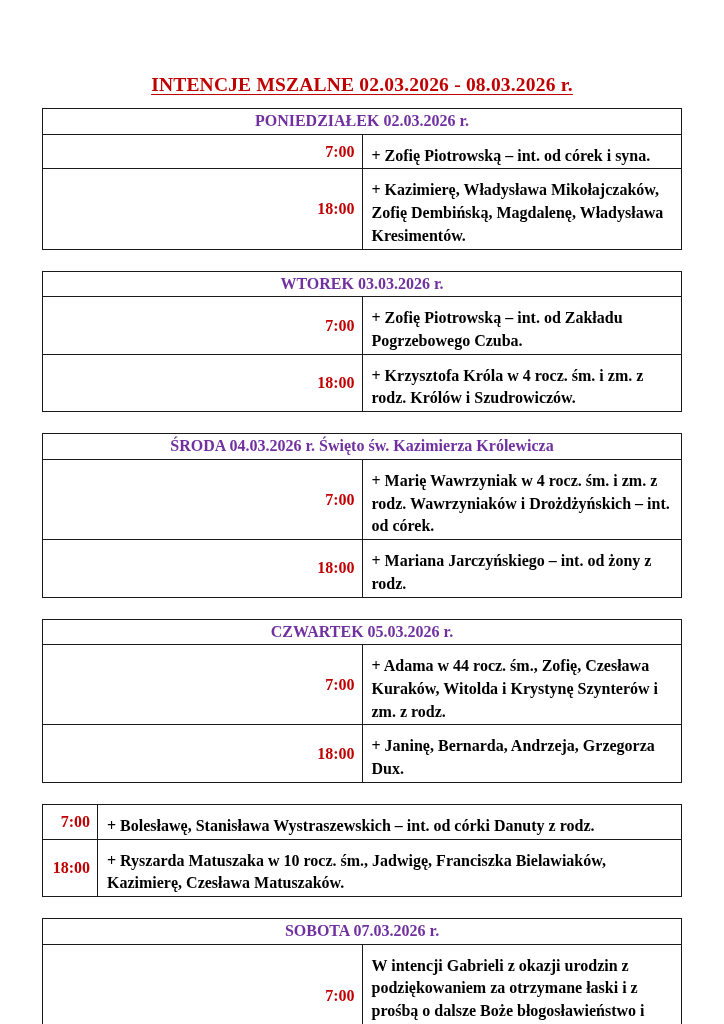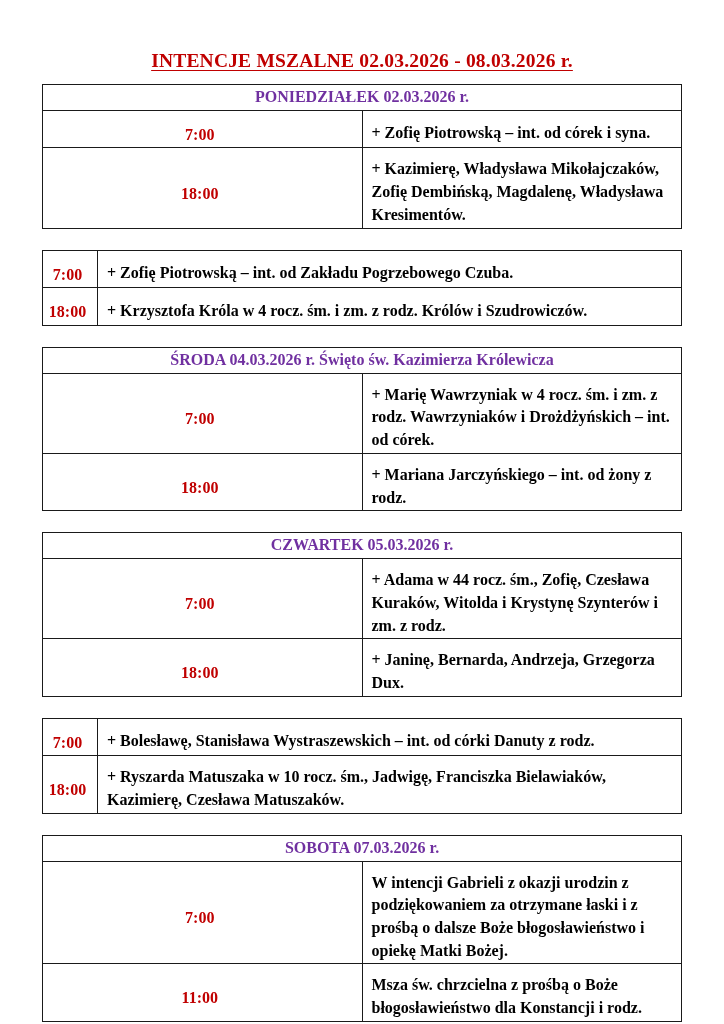--- a/index.html
+++ b/index.html
@@ -8,21 +8,21 @@
     position: relative;
     width: 724px;
     height: 1024px;
     background: #ffffff;
     font-family: "Liberation Serif", "DejaVu Serif", serif;
     font-weight: bold;
     color: var(--body-black, #000000);
     overflow: hidden;
   }
   .title {
-    padding-top: 50px;
+    padding-top: 74px;
     margin-bottom: 12px;
     text-align: center;
     font-size: 19.5px;
     letter-spacing: 0.2px;
     color: var(--title-red, #C00000);
     text-decoration: underline;
     text-underline-offset: 3px;
   }
   table.day-table {
     width: 640px;
@@ -37,22 +37,22 @@
     vertical-align: middle;
   }
   td.day-header {
     text-align: center;
     color: var(--header-purple, #7030A0);
     padding: 1px 15px;
     font-size: 16.5px;
   }
   td.mass-time {
     width: 55px;
-    text-align: center;
-    padding: 13px 7px 1px 2px;
+    text-align: right;
+    padding: 2px 7px 1px 2px;
     color: var(--time-red, #C00000);
   }
   td.mass-intention {
     padding: 10px 6px 1px 9px;
   }
 </style>
 </head>
 <body>
 
 <div class="page">
@@ -70,20 +70,23 @@
     </tr>
     <tr>
       <td class="mass-time">18:00</td>
       <td class="mass-intention">+ Kazimierę, Władysława Mikołajczaków, Zofię Dembińską, Magdalenę, Władysława Kresimentów.</td>
     </tr>
   </tbody>
     </table>
 
   <table class="day-table">
     <tbody>
+        <tr>
+      <td class="day-header" colspan="2">WTOREK 03.03.2026 r.</td>
+    </tr>
     <tr>
       <td class="mass-time">7:00</td>
       <td class="mass-intention">+ Zofię Piotrowską – int. od Zakładu Pogrzebowego Czuba.</td>
     </tr>
     <tr>
       <td class="mass-time">18:00</td>
       <td class="mass-intention">+ Krzysztofa Króla w 4 rocz. śm. i zm. z rodz. Królów i Szudrowiczów.</td>
     </tr>
   </tbody>
     </table>

